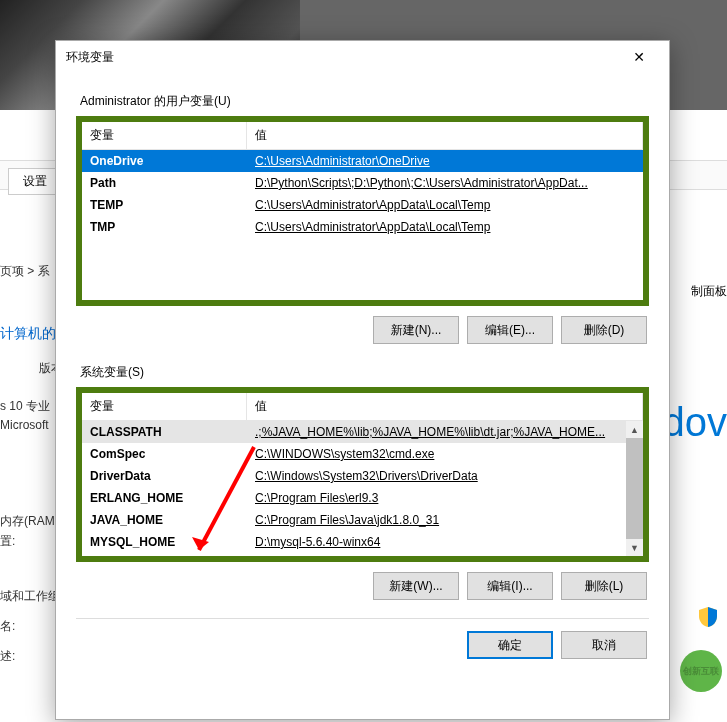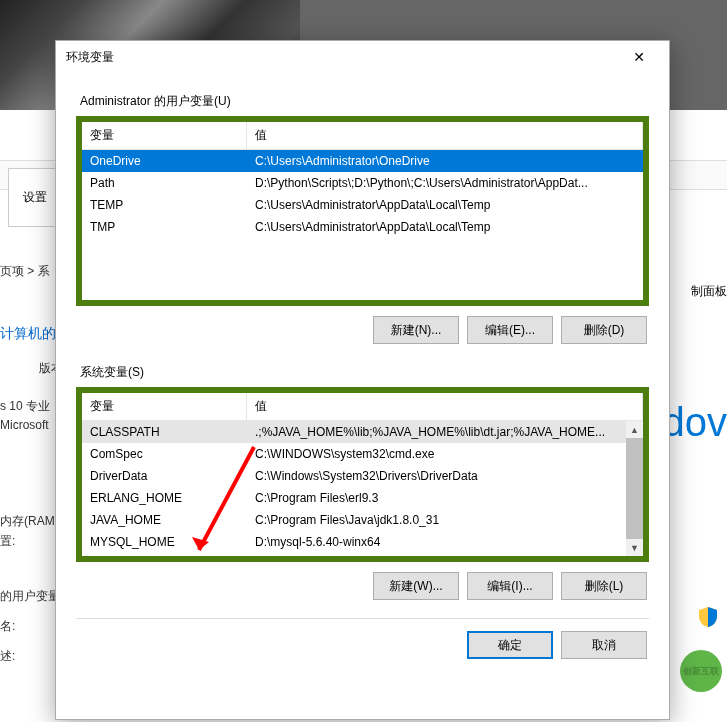--- a/index.html
+++ b/index.html
@@ -1,20 +1,20 @@
 <!DOCTYPE html>
 <html><head>
 <meta charset="utf-8">
 <style>
 * { box-sizing: border-box; margin: 0; padding: 0; font-family: "Microsoft YaHei", "Segoe UI", Tahoma, sans-serif; font-size: 12px; }
 body { width: 727px; height: 722px; background: #fff; position: relative; overflow: hidden; }
 .bg { position: absolute; top: 0; left: 0; width: 727px; height: 110px; background: #666; }
 .bg-img { position:absolute; top:0; left:0; width:300px; height:110px; background: linear-gradient(135deg,#222 0%,#444 20%,#888 40%,#333 60%,#555 80%,#222 100%); }
 .behind-strip { position:absolute; top:160px; left:0; width:727px; height:30px; background:#fafafa; border-top:1px solid #ddd; border-bottom:1px solid #ddd; }
-.behind-tab { position:absolute; top:168px; left:8px; padding:20px 14px; border:1px solid #ccc; background:#fff; font-size:12px; }
+.behind-tab { position:absolute; top:168px; left:8px; padding:4px 14px; border:1px solid #ccc; background:#fff; font-size:12px; }
 .behind-bread { position:absolute; top:263px; left:0; font-size:12px; color:#333; }
 .behind-panel { position:absolute; top:283px; right:0; font-size:12px; }
 .behind-link { position:absolute; top:325px; left:0; font-size:14px; color:#0066cc; }
 .behind-label { position:absolute; left:0; font-size:12px; color:#333; }
 .behind-dow { position:absolute; top:400px; right:0; font-size:40px; color:#0078d7; font-weight:300; }
 .behind-shield { position:absolute; bottom:95px; right:10px; width:18px; height:20px; }
 .behind-logo { position:absolute; bottom:30px; right:5px; width:42px; height:42px; border-radius:50%; background:#5fb548; display:flex; align-items:center; justify-content:center; color:#4a8d38; font-size:9px; font-weight:bold; text-align:center; }
 .dialog { position:absolute; top:40px; left:55px; width:615px; height:680px; background:#fff; border:1px solid #aaa; box-shadow:0 5px 25px rgba(0,0,0,.35); }
 .titlebar { height:32px; display:flex; align-items:center; padding:0 10px; }
 .titlebar .title { flex:1; font-size:12px; }
@@ -25,22 +25,22 @@
 .table-box.sys { height:175px; }
 .thead { display:flex; background:#fff; border-bottom:1px solid #e5e5e5; }
 .thead .th { padding:5px 8px; font-size:12px; border-right:1px solid #e5e5e5; }
 .th.name { width:165px; }
 .th.val { flex:1; }
 .tbody { }
 .row { display:flex; padding:2px 0; }
 .row.sel { background:#0078d7; color:#fff; }
 .row.greysel { background:#e5e5e5; }
 .cell { padding:2px 8px; font-size:12px; white-space:nowrap; overflow:hidden; text-overflow:ellipsis; }
-.cell.name { width:165px; }
-.cell.val { flex:1; }
+.cell.name { width:165px;font-weight:bold; }
+.cell.val { flex:1;text-decoration:underline; }
 .scrollbar { position:absolute; right:0; top:28px; bottom:0; width:17px; background:#f0f0f0; }
 .scrollthumb { position:absolute; right:0; top:28px; width:17px; height:115px; background:#c0c0c0; }
 .scrollbtn { position:absolute; right:0; width:17px; height:17px; background:#f0f0f0; display:flex; align-items:center; justify-content:center; color:#555; font-size:9px; }
 .btn-row { display:flex; justify-content:flex-end; gap:8px; margin-top:10px; padding-right:2px; }
 .btn { width:86px; height:28px; border:1px solid #adadad; background:#e1e1e1; font-size:12px; cursor:pointer; display:flex; align-items:center; justify-content:center; }
 .footer-sep { border-top:1px solid #ddd; margin:18px 0 12px; }
 .footer-btns { display:flex; justify-content:flex-end; gap:8px; padding-right:2px; }
 .btn.primary { border:2px solid #0078d7; background:#e1e1e1; }
 .arrow { position:absolute; left:184px; top:442px; width:80px; height:120px; pointer-events:none; }
 </style>
@@ -54,21 +54,21 @@
 <div class="behind-tab">设置</div>
 <div class="behind-bread">页项  &gt;  系</div>
 <div class="behind-panel">制面板</div>
 <div class="behind-link">计算机的</div>
 <div class="behind-label" style="top:360px;margin-left:39px;">版本</div>
 <div class="behind-label" style="top:398px;">s 10 专业</div>
 <div class="behind-label" style="top:418px;">Microsoft</div>
 <div class="behind-dow">dov</div>
 <div class="behind-label" style="top:513px;">内存(RAM</div>
 <div class="behind-label" style="top:533px;">置:</div>
-<div class="behind-label" style="top:588px;">的用户变量</div>
+<div class="behind-label" style="top:588px;">域和工作组</div>
 <div class="behind-label" style="top:618px;">名:</div>
 <div class="behind-label" style="top:648px;">述:</div>
 <svg class="behind-shield" viewBox="0 0 18 20">
     <path d="M9 0 L18 3 V9 C18 15 14 19 9 20 C4 19 0 15 0 9 V3 Z" fill="#ffc83d"></path>
     <path d="M9 0 L18 3 V9 C18 15 14 19 9 20 V0 Z" fill="#0078d7"></path>
   </svg>
 <div class="behind-logo">创新互联</div>
 
 <div class="dialog">
   <div class="titlebar">

